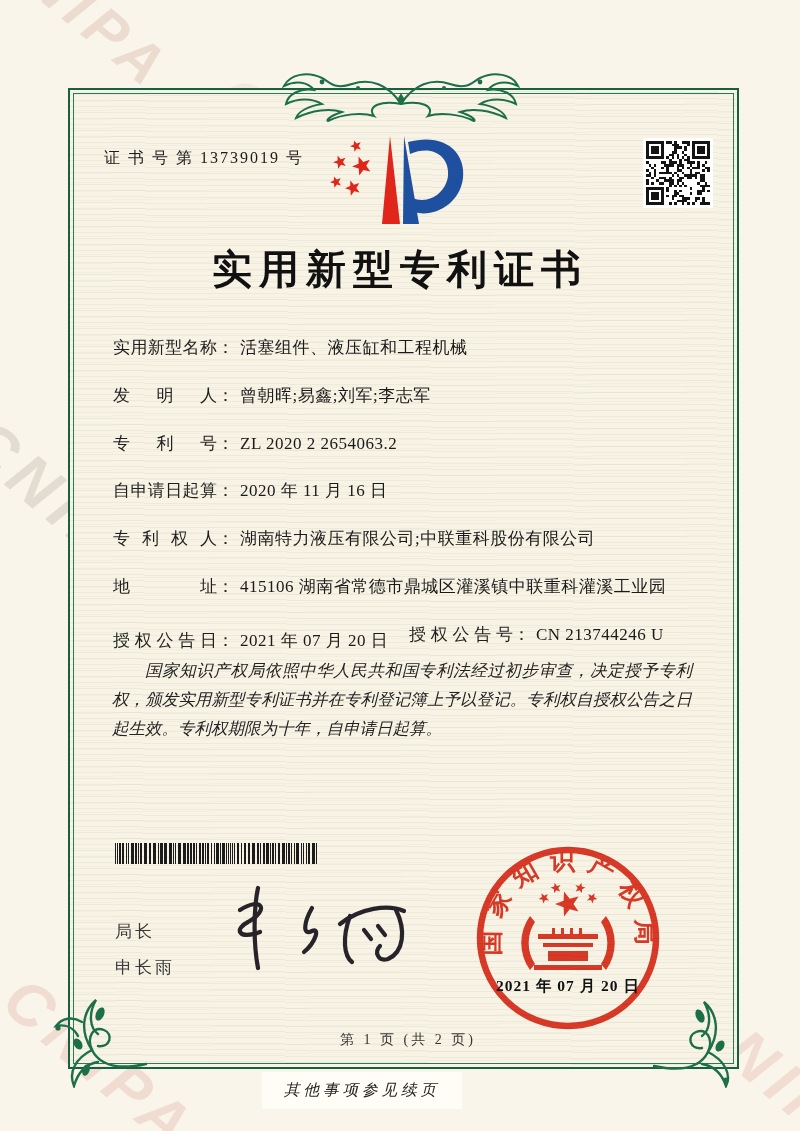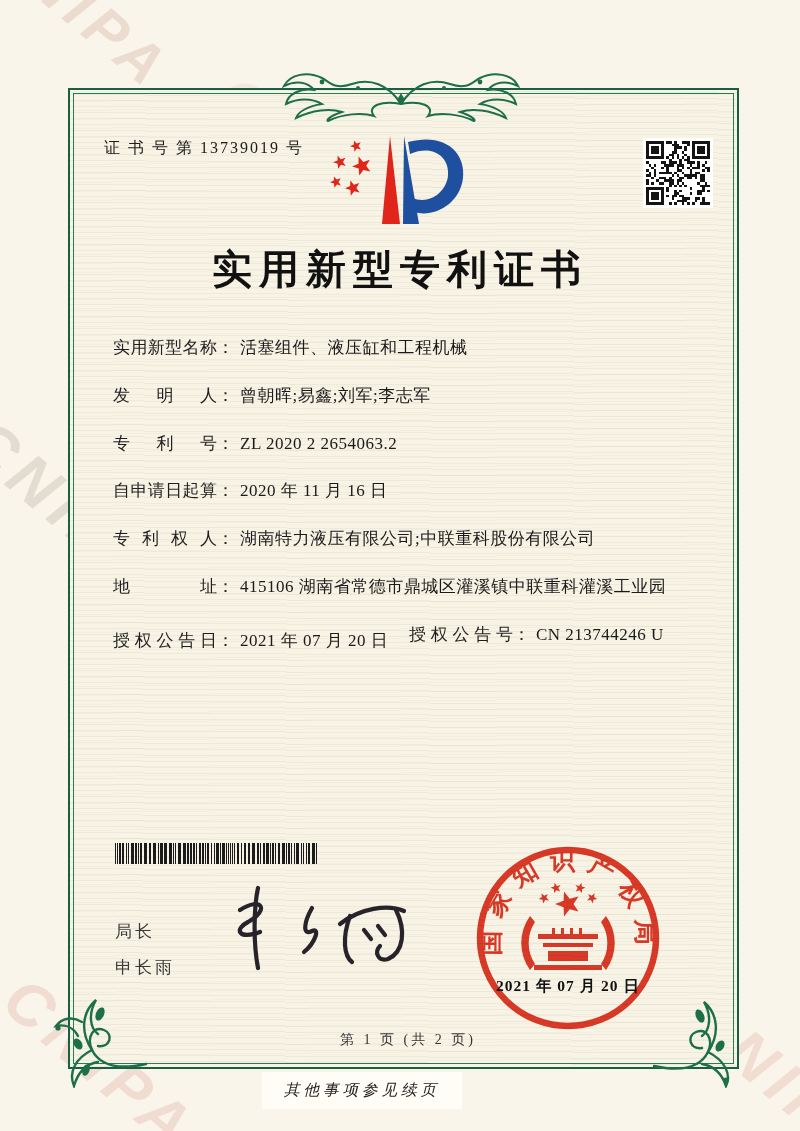--- a/index.html
+++ b/index.html
@@ -31,21 +31,21 @@
       repeating-linear-gradient(-0.6deg, rgba(140,160,130,.05) 0 1px, rgba(0,0,0,0) 1px 9px),
       #f8f3e5;
   }
   .frame-inner{
     position:absolute;left:3px;top:3px;right:3px;bottom:3px;
     border:1px solid #2a7a55;
   }
   .ornament{position:absolute;z-index:2;pointer-events:none;}
   
   .cert-no{
-    position:absolute;left:104px;top:138px;font-size:16px;letter-spacing:2px;
+    position:absolute;left:104px;top:148px;font-size:16px;letter-spacing:2px;
     color:#1c1c1c;z-index:3;
   }
   .logo{position:absolute;left:326px;top:130px;z-index:3;}
   .qr{position:absolute;left:643px;top:138px;width:70px;height:70px;background:#fff;
       z-index:3;display:flex;align-items:center;justify-content:center;}
   .title{
     position:absolute;left:0;top:242px;width:800px;text-align:center;
     font-size:40px;font-weight:bold;letter-spacing:7px;color:#111;z-index:3;
   }
   .fields{position:absolute;left:113px;top:336px;width:580px;z-index:3;font-size:17px;}
@@ -190,20 +190,21 @@
   </div>
   <div class="frow" style="top:293px">
     <span class="flabel">授权公告日</span><span class="fcolon">：</span><span class="fvalue">2021 年 07 月 20 日</span>
   </div>
   <div class="frow2" style="top:287px">
     <span class="flabel">授权公告号</span><span class="fcolon">：</span><span class="fvalue">CN 213744246 U</span>
   </div>
 </div>
 
 <div class="paras">
+  <p>国家知识产权局依照中华人民共和国专利法经过初步审查，决定授予专利权，颁发实用新型专利证书并在专利登记簿上予以登记。专利权自授权公告之日起生效。专利权期限为十年，自申请日起算。</p>
 </div>
 
 <svg class="barcode" id="barcode-svg" width="206" height="21" viewBox="0 0 206 21">
     <rect x="0" y="0" width="1" height="21" fill="#1b1b1b"></rect>
     <rect x="2" y="0" width="1" height="21" fill="#1b1b1b"></rect>
     <rect x="4" y="0" width="2" height="21" fill="#1b1b1b"></rect>
     <rect x="7" y="0" width="2" height="21" fill="#1b1b1b"></rect>
     <rect x="11" y="0" width="1" height="21" fill="#1b1b1b"></rect>
     <rect x="13" y="0" width="1" height="21" fill="#1b1b1b"></rect>
     <rect x="16" y="0" width="3" height="21" fill="#1b1b1b"></rect>

